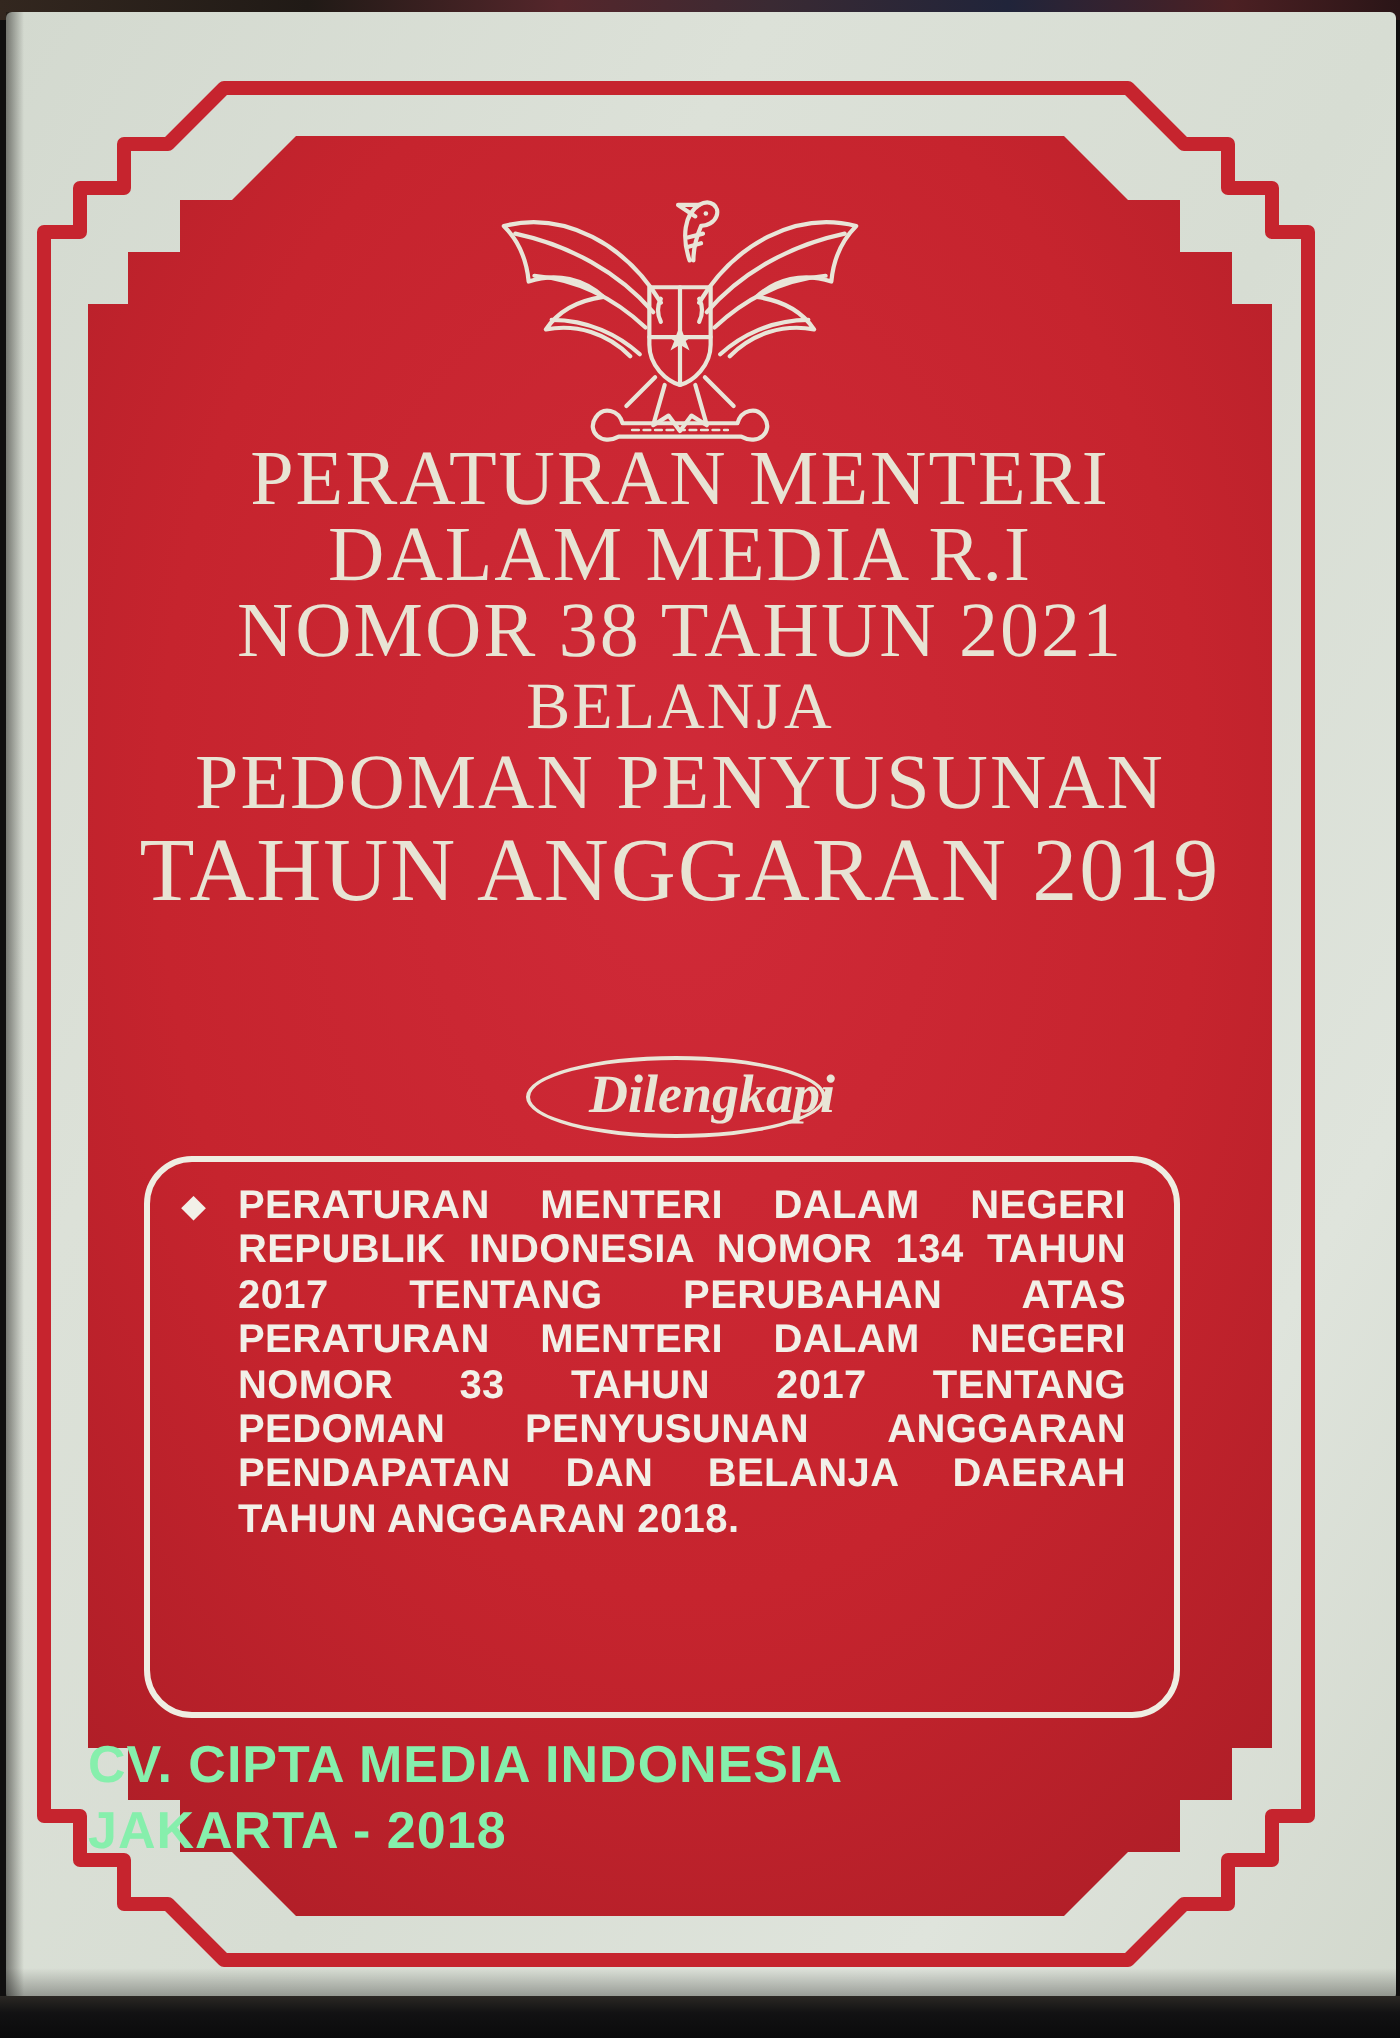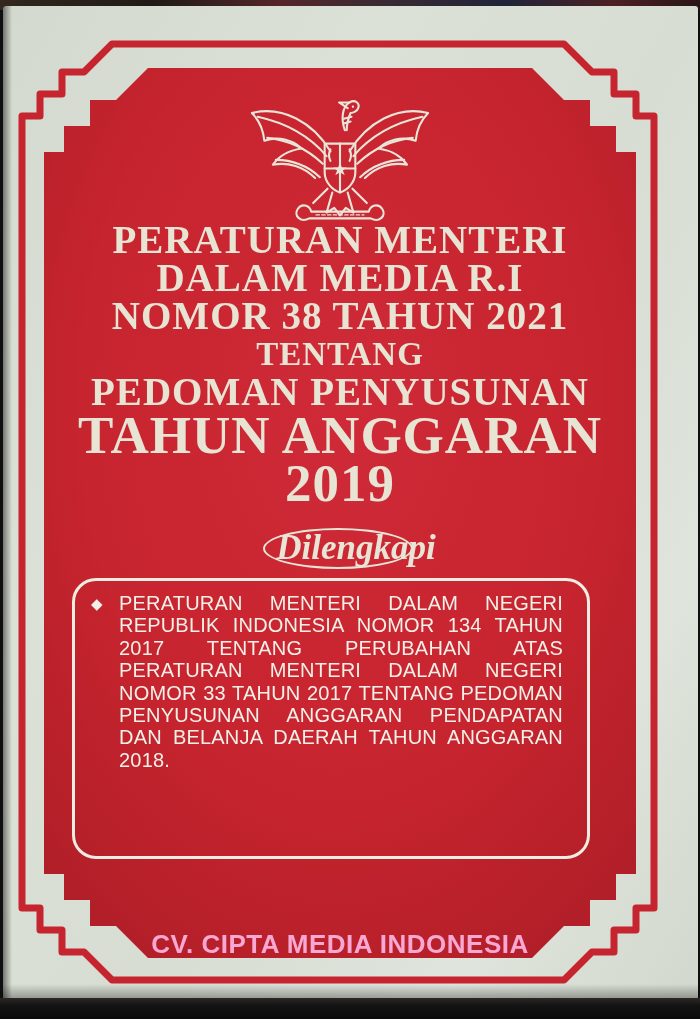--- a/index.html
+++ b/index.html
@@ -14,39 +14,39 @@
   .cover{position:absolute;left:3px;top:6px;width:695px;height:994px;
      background:linear-gradient(120deg,#d3d9cf 0%,#dce1d8 30%,#d7ddd3 55%,#dfe4dc 80%,#d2d8cd 100%);
      border-radius:3px;}
   .cover-edge-left{position:absolute;left:3px;top:6px;width:9px;height:994px;
      background:linear-gradient(90deg,rgba(20,18,15,.50),rgba(20,18,15,0));}
   .cover-edge-bottom{position:absolute;left:3px;top:984px;width:695px;height:16px;
      background:linear-gradient(180deg,rgba(0,0,0,0),rgba(0,0,0,.35));}
   svg.frames{position:absolute;left:0;top:0;}
   
   .title-block{position:absolute;left:44px;top:221px;width:592px;text-align:center;
-     color:#e8e4d4;font-family:"Liberation Serif",serif;font-weight:bold;}
+     color:#e8e4d4;font-family:"Liberation Serif",serif;font-weight:normal;}
   .t-line{line-height:38px;font-size:39px;letter-spacing:1px;white-space:nowrap;}
   .t-small{font-size:33px;}
   .t-apbd{line-height:62px;font-size:62px;letter-spacing:3px;}
-  .t-year{line-height:48px;font-size:53px;letter-spacing:1px;}
+  .t-year{line-height:48px;font-size:45px;letter-spacing:1px;}
   .badge-oval{position:absolute;left:263px;top:528px;width:150px;height:41px;
      border:2.5px solid #e9e5d6;border-radius:50%;box-sizing:border-box;
      display:flex;align-items:center;justify-content:center;}
   .badge-oval span{font-family:"Liberation Serif",serif;font-style:italic;font-weight:bold;
-     font-size:35px;color:#e9e5d6;transform:translateY(-1px);margin-left:36px;}
+     font-size:27px;color:#e9e5d6;transform:translateY(-1px);margin-left:36px;}
   .bullets-box{position:absolute;left:72px;top:578px;width:518px;height:281px;
      border:3.5px solid #efede2;border-radius:24px;box-sizing:border-box;
      padding:11px 24px 10px 16px;}
   .bullet-item{position:relative;padding-left:28px;color:#f2f0e8;
-     font-size:20px;line-height:22.4px;font-weight:normal;
+     font-size:20px;line-height:22.4px;font-weight:bold;
      text-align:justify;text-align-last:left;letter-spacing:.2px;}
   .bullet-item::before{content:"\25C6";position:absolute;left:0;top:1px;font-size:15px;color:#f2f0e8;}
-  .publisher-block{position:absolute;left:44px;top:928px;width:592px;text-align:center;
-     color:#f9a8d4;font-weight:bold;letter-spacing:.5px;}
+  .publisher-block{position:absolute;left:44px;top:866px;width:592px;
+     color:#86efac;font-weight:bold;letter-spacing:.5px;}
   .pub-line{font-size:26px;line-height:33px;}
   .emblem{position:absolute;left:244px;top:90px;}
 </style>
 </head>
 <body>
 
 <div class="stage">
 
   <div class="backdrop-top"></div>
   <div class="cover"></div>
@@ -100,33 +100,34 @@
 
       <path d="M56,124 C51,131 59,139 68,134 L132,134 C141,139 149,131 144,124 C140,118 132,120 130,127 L70,127 C68,120 60,118 56,124"></path>
       <path d="M75,130.5 H125" stroke-width="1.3" stroke-dasharray="3.5 2.5"></path>
     </g>
   </svg>
 
   <div class="title-block">
     <div class="t-line">PERATURAN MENTERI</div>
     <div class="t-line">DALAM MEDIA R.I</div>
     <div class="t-line">NOMOR 38 TAHUN 2021</div>
-    <div class="t-line t-small">TENTANG</div>
+    <div class="t-line t-small">BELANJA</div>
     <div class="t-line">PEDOMAN PENYUSUNAN</div>
     <div class="t-year">TAHUN ANGGARAN 2019</div>
   </div>
 
   <div class="badge-oval">
     <span>Dilengkapi</span>
   </div>
 
   <div class="bullets-box">
     <div class="bullet-item">PERATURAN MENTERI DALAM NEGERI REPUBLIK INDONESIA NOMOR 134 TAHUN 2017 TENTANG PERUBAHAN ATAS PERATURAN MENTERI DALAM NEGERI NOMOR 33 TAHUN 2017 TENTANG PEDOMAN PENYUSUNAN ANGGARAN PENDAPATAN DAN BELANJA DAERAH TAHUN ANGGARAN 2018.</div>
   </div>
 
   <div class="publisher-block">
     <div class="pub-line">CV. CIPTA MEDIA INDONESIA</div>
+    <div class="pub-line">JAKARTA - 2018</div>
   </div>
 
   <div class="cover-edge-left"></div>
   <div class="cover-edge-bottom"></div>
   <div class="backdrop-bottom"></div>
 </div>
 
 </body></html>

